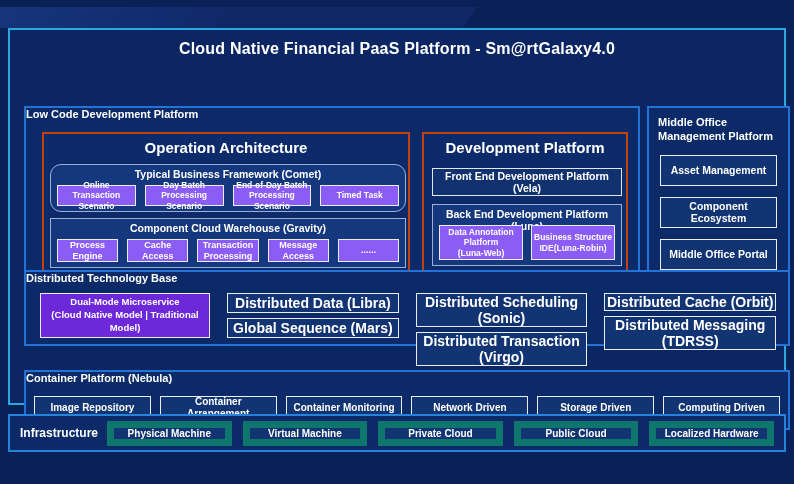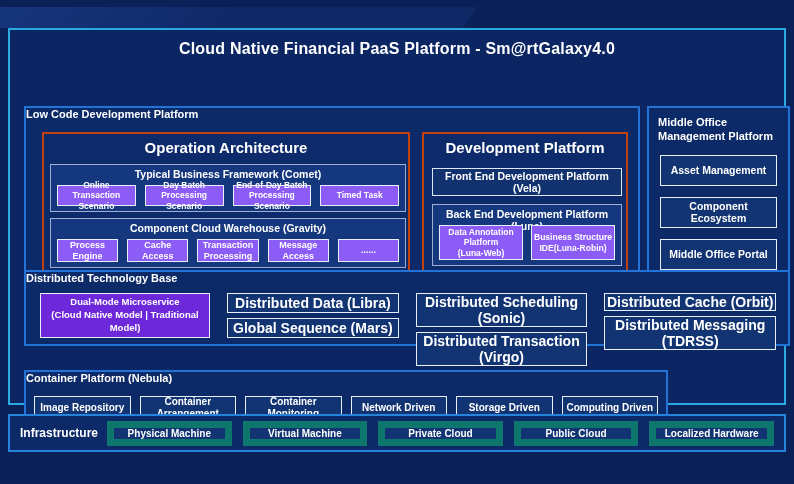--- a/index.html
+++ b/index.html
@@ -22,29 +22,29 @@
   .page-title {
     text-align:center; font-size:16px; font-weight:bold; padding-top:10px; letter-spacing:.2px;
   }
 
   .section { position:absolute; border:2px solid #2273d8; background:#0c2a67; }
   .section-label { text-align:left; font-weight:bold; font-size:11px; }
 
   #low-code   { left:14px; top:76px;  width:616px; height:176px; }
   #middle-office { left:637px; top:76px; width:143px; height:176px; }
   #distributed { left:14px; top:240px; width:766px; height:76px; }
-  #container-platform { left:14px; top:340px; width:644px; height:60px; }
+  #container-platform { left:14px; top:340px; width:766px; height:60px; }
 
   .big-box { position:absolute; border:2px solid #c2410c; background:#0d2b6b; }
   #operation   { left:16px;  top:24px; width:368px; height:140px; }
   #development { left:396px; top:24px; width:206px; height:140px; }
   .big-title { text-align:center; font-size:15px; font-weight:bold; padding-top:5px; }
 
   .sub-box { position:absolute; border:1px solid #9db0d4; background:#15377d; }
-  #comet   { left:6px; top:30px; width:356px; height:48px; }
+  #comet   { left:6px; top:30px; width:356px; height:48px;border-radius:11px; }
   #gravity { left:6px; top:84px; width:356px; height:50px; }
   .sub-title { text-align:center; font-size:10.5px; font-weight:bold; padding-top:3px; }
 
   .item {
     border:1px solid #e9eef8; background:#8b5cf6;
     display:flex; align-items:center; justify-content:center;
     text-align:center; font-weight:bold; line-height:1.2; padding:1px 2px;
   }
   .comet-row   { position:absolute; left:6px; right:6px; top:20px; bottom:5px; display:flex; gap:9px; }
   .comet-row .item { flex:1; font-size:8.5px; }

